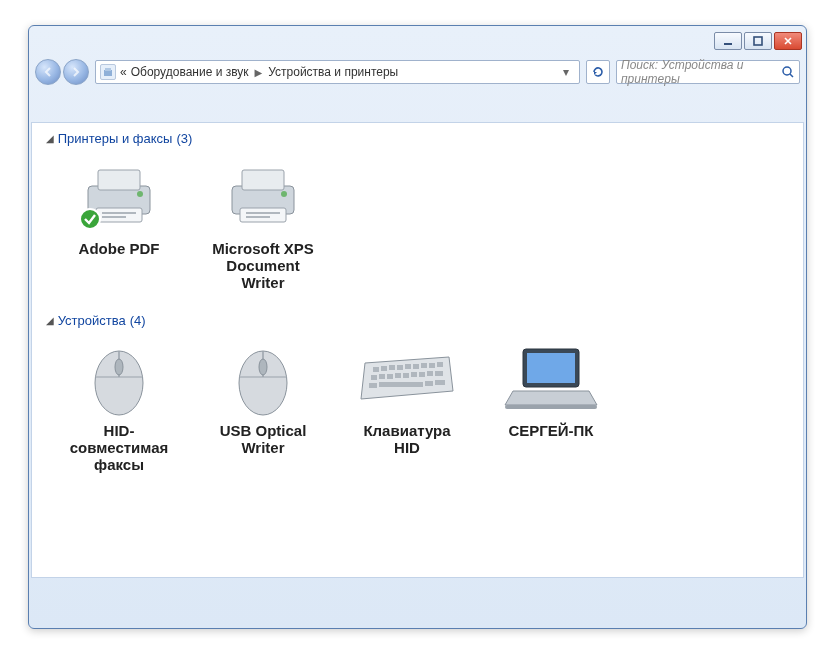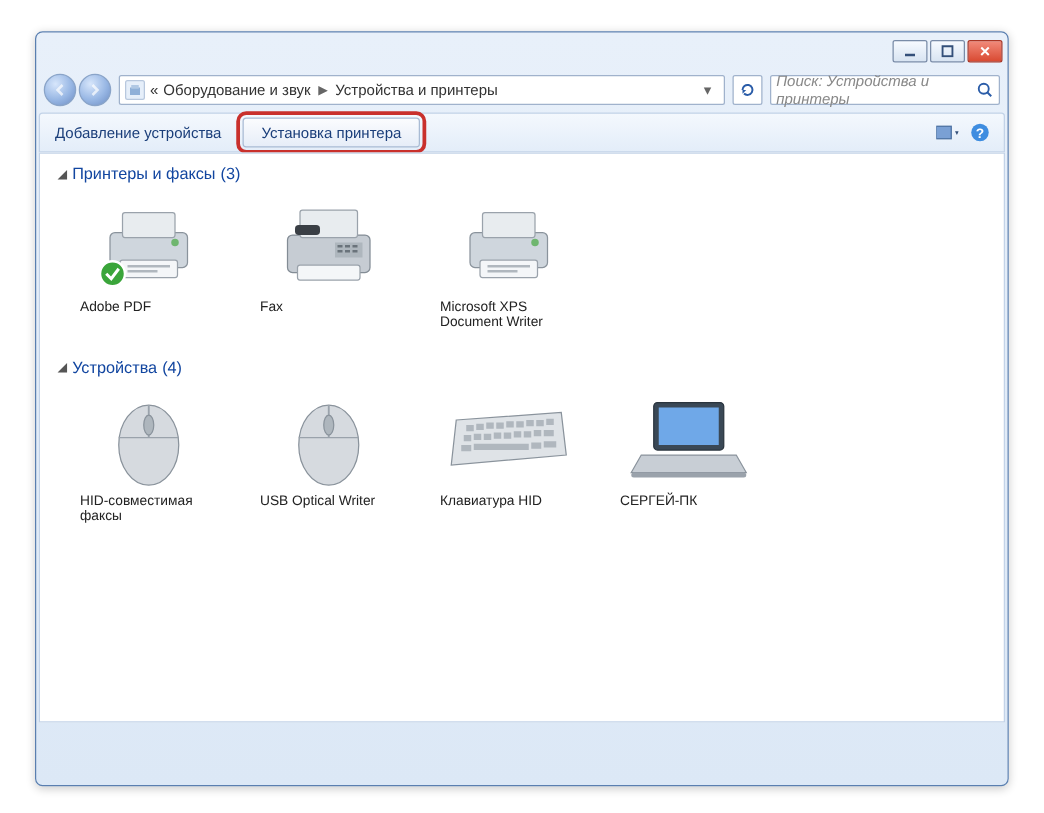--- a/index.html
+++ b/index.html
@@ -57,21 +57,21 @@
 .highlight .tbitem {
   background: linear-gradient(#fbfcfe,#e6edf8);
   border:1px solid #a9bbd4; border-radius:3px; padding:4px 14px;
 }
 
 
 .content { position:absolute; left:2px; right:2px; top:96px; bottom:50px; background:#fff; border:1px solid #c3d3e8; overflow:hidden; }
 .grouphdr { display:flex; align-items:center; gap:4px; padding: 8px 10px 4px 14px; font-size:13px; color:#1246a0; }
 .grouphdr .tri { font-size:10px; color:#555; }
 .itemsrow { display:flex; gap: 34px; padding: 6px 18px 14px 32px; flex-wrap:wrap; }
-.item { width:110px; text-align:left; font-size:11px; color:#222; }
+.item { width:110px; text-align:center; font-size:15px; color:#222;font-weight:bold; }
 .iconbox { width:100px; height:80px; margin:0 auto 4px; display:flex; align-items:center; justify-content:center; position:relative; }
 
 
 .details { position:absolute; left:2px; right:2px; bottom:2px; height:46px;
   background: linear-gradient(#f4f8fd,#e8f0fa); border:1px solid #c3d3e8; border-top:none;
   display:flex; align-items:center; padding:0 12px; gap:12px; font-size:12px; color:#1a3e7a; }
 .details .dicon { width:42px; height:34px; }
 
 
 svg { display:block; }
@@ -136,40 +136,20 @@
       <span>Поиск: Устройства и принтеры</span>
       <span class="mag">
         <svg width="14" height="14" viewBox="0 0 14 14">
             <circle cx="6" cy="6" r="4" fill="none" stroke="#2a5ca8" stroke-width="1.5"></circle>
             <path d="M9 9 L12 12" stroke="#2a5ca8" stroke-width="1.5"></path>
           </svg>
       </span>
     </div>
   </div>
 
-  <div class="toolbar">
-    <div class="tbitem">Добавление устройства</div>
-    <div class="highlight">
-      <div class="tbitem">Установка принтера</div>
-    </div>
-    <div class="tbright">
-      <div class="tbicon">
-        <svg width="18" height="14" viewBox="0 0 18 14">
-            <rect x="0" y="2" width="12" height="10" fill="#7aa0d4" stroke="#4a6fa0"></rect>
-            <path d="M15 6 L18 6 L16.5 9 Z" fill="#34507a"></path>
-          </svg>
-      </div>
-      <div class="tbicon">
-        <svg width="16" height="16" viewBox="0 0 16 16">
-            <circle cx="8" cy="8" r="7" fill="#3f8de0"></circle>
-            <text x="8" y="12" text-anchor="middle" font-size="11" fill="#fff" font-weight="bold">?</text>
-          </svg>
-      </div>
-    </div>
-  </div>
 
   <div class="content">
 
     <div class="grouphdr">
       <span class="tri">◢</span>
       <span>Принтеры и факсы</span>
       <span>(3)</span>
     </div>
     <div class="itemsrow">
       <div class="item">
@@ -183,38 +163,20 @@
             <circle cx="66" cy="34" r="3" fill="#6fb66f"></circle>
           </svg>
           <svg class="check" viewBox="0 0 22 22">
             <circle cx="11" cy="11" r="10" fill="#3aa53a" stroke="#fff" stroke-width="2"></circle>
             <path d="M6 11 L10 15 L16 7" fill="none" stroke="#fff" stroke-width="2.4"></path>
           </svg>
         </div>
         <div>Adobe PDF</div>
       </div>
 
-      <div class="item">
-        <div class="iconbox">
-          <svg width="90" height="72" viewBox="0 0 90 72">
-            <rect x="12" y="28" width="66" height="30" rx="4" fill="#c6ccd3" stroke="#838c95"></rect>
-            <rect x="22" y="8" width="46" height="22" rx="2" fill="#e8ecef" stroke="#9aa2ab"></rect>
-            <rect x="18" y="20" width="20" height="8" rx="3" fill="#3a3f45"></rect>
-            <rect x="20" y="52" width="50" height="12" rx="2" fill="#f4f6f8" stroke="#9aa2ab"></rect>
-            <rect x="50" y="34" width="22" height="12" fill="#aeb6bd"></rect>
-            <rect x="52" y="36" width="4" height="2" fill="#6a737b"></rect>
-              <rect x="58" y="36" width="4" height="2" fill="#6a737b"></rect>
-              <rect x="64" y="36" width="4" height="2" fill="#6a737b"></rect>
-            <rect x="52" y="40" width="4" height="2" fill="#6a737b"></rect>
-              <rect x="58" y="40" width="4" height="2" fill="#6a737b"></rect>
-              <rect x="64" y="40" width="4" height="2" fill="#6a737b"></rect>
-          </svg>
-        </div>
-        <div>Fax</div>
-      </div>
 
       <div class="item">
         <div class="iconbox">
           <svg width="90" height="72" viewBox="0 0 90 72">
             <rect x="14" y="26" width="62" height="28" rx="4" fill="#cfd6dd" stroke="#8a939c"></rect>
             <rect x="24" y="10" width="42" height="20" rx="2" fill="#e8ecef" stroke="#9aa2ab"></rect>
             <rect x="22" y="48" width="46" height="14" rx="2" fill="#f4f6f8" stroke="#9aa2ab"></rect>
             <rect x="28" y="52" width="34" height="2" fill="#b0b7be"></rect>
             <rect x="28" y="56" width="24" height="2" fill="#b0b7be"></rect>
             <circle cx="66" cy="34" r="3" fill="#6fb66f"></circle>

